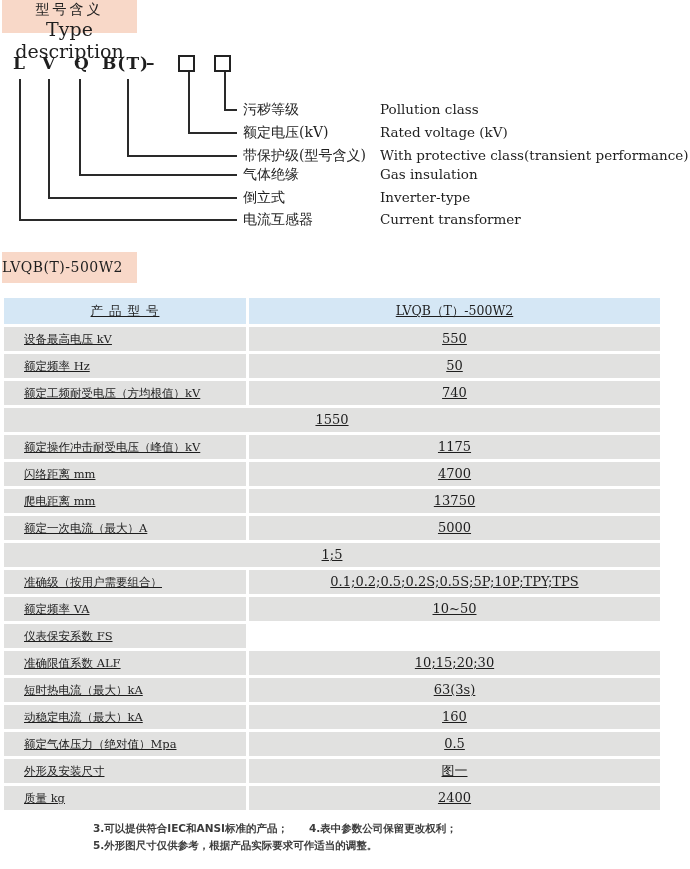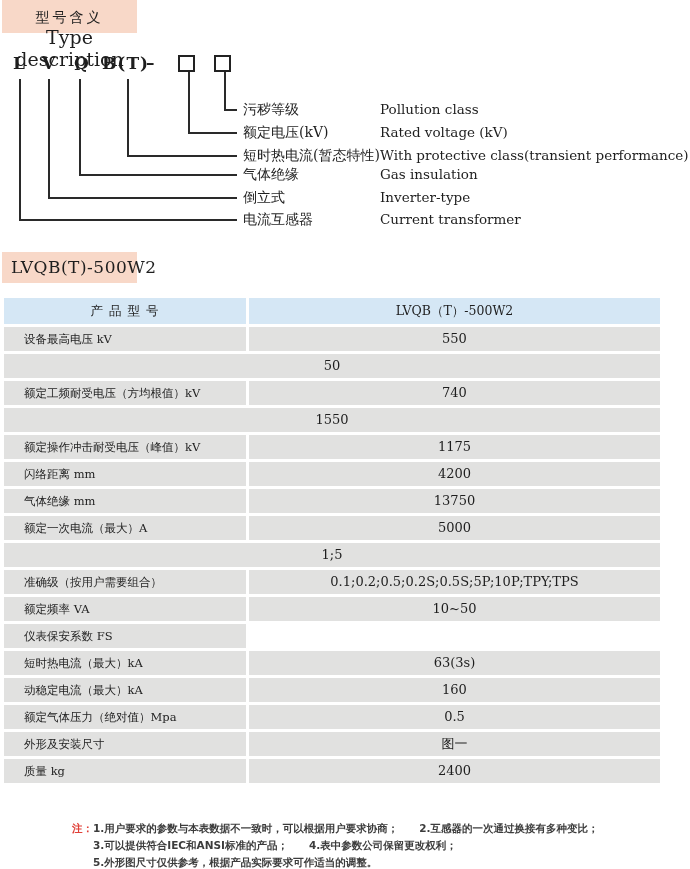--- a/index.html
+++ b/index.html
@@ -12,42 +12,42 @@
   body{
     width:690px;height:869px;
     background:#ffffff;
     position:relative;
     overflow:hidden;
     font-family:"DejaVu Serif","Liberation Serif",serif;
     color:#1e1e1e;
   }
   .pink-box{position:absolute;background:var(--pink);box-sizing:border-box;}
   .title-box{left:2px;top:0;width:135px;height:33px;text-align:center;}
-  .title-zh{font-size:14px;letter-spacing:3px;padding-top:9px;}
+  .title-zh{font-size:14px;letter-spacing:3px;padding-top:1px;}
   .title-en{font-size:19px;margin-top:-1px;}
   .section-box{
     left:2px;top:252px;width:135px;height:31px;
-    line-height:31px;padding-left:9px;font-size:17px;letter-spacing:.5px;
+    line-height:31px;font-size:14px;letter-spacing:.5px;
   }
   .diagram{position:absolute;left:0;top:0;width:690px;height:250px;}
   .code-letter{
     position:absolute;top:53px;font-size:17px;font-weight:bold;
     letter-spacing:1px;white-space:nowrap;
   }
   .code-box{position:absolute;top:55px;width:13px;height:13px;border:2px solid #222;}
   .dline{position:absolute;background:#2a2a2a;}
   .dlabel{position:absolute;font-size:14px;line-height:18px;white-space:nowrap;}
   .dlabel.en{font-size:13.5px;}
   .spec-table{
     position:absolute;left:4px;top:298px;width:656px;
     display:flex;flex-direction:column;row-gap:3px;
   }
   .trow{display:flex;column-gap:3px;height:24px;}
   .trow.thead{height:26px;}
-  .cell{background:var(--gray);box-sizing:border-box;}
+  .cell{background:var(--gray);box-sizing:border-box;text-decoration:underline;}
   .thead .cell{background:var(--blue);}
   .c1{
     width:242px;padding-left:20px;font-size:11.5px;line-height:24px;
     white-space:nowrap;overflow:hidden;
   }
   .thead .c1{padding-left:0;text-align:center;font-size:12.5px;line-height:26px;letter-spacing:1px;}
   .c2{flex:1;text-align:center;font-size:13px;line-height:24px;white-space:nowrap;}
   .thead .c2{font-size:12.5px;line-height:26px;}
   .notes{
     position:absolute;left:72px;top:820px;width:612px;
@@ -77,21 +77,21 @@
     <div class="dline" style="left: 224px; top: 72px; width: 1.5px; height: 38.5px;"></div>
     <div class="dline" style="left: 224px; top: 109px; width: 13px; height: 1.5px;"></div>
     <div class="dlabel" style="left: 243px; top: 100px; text-align: right;">污秽等级</div>
     <div class="dlabel en" style="left: 380px; top: 100px;">Pollution class</div>
     <div class="dline" style="left: 188px; top: 72px; width: 1.5px; height: 61.5px;"></div>
     <div class="dline" style="left: 188px; top: 132px; width: 49px; height: 1.5px;"></div>
     <div class="dlabel" style="left: 243px; top: 123px;">额定电压(kV)</div>
     <div class="dlabel en" style="left: 380px; top: 123px;">Rated voltage (kV)</div>
     <div class="dline" style="left: 127px; top: 79px; width: 1.5px; height: 77.5px;"></div>
     <div class="dline" style="left: 127px; top: 155px; width: 110px; height: 1.5px;"></div>
-    <div class="dlabel" style="left: 243px; top: 146px;">短时热电流(暂态特性)</div>
+    <div class="dlabel" style="left: 243px; top: 146px;">带保护级(型号含义)</div>
     <div class="dlabel en" style="left: 380px; top: 146px;">With protective class(transient performance)</div>
     <div class="dline" style="left: 79px; top: 79px; width: 1.5px; height: 96.5px;"></div>
     <div class="dline" style="left: 79px; top: 174px; width: 158px; height: 1.5px;"></div>
     <div class="dlabel" style="left: 243px; top: 165px;">气体绝缘</div>
     <div class="dlabel en" style="left: 380px; top: 165px;">Gas insulation</div>
     <div class="dline" style="left: 48px; top: 79px; width: 1.5px; height: 119.5px;"></div>
     <div class="dline" style="left: 48px; top: 197px; width: 189px; height: 1.5px;"></div>
     <div class="dlabel" style="left: 243px; top: 188px;">倒立式</div>
     <div class="dlabel en" style="left: 380px; top: 188px;">Inverter-type</div>
     <div class="dline" style="left: 19px; top: 79px; width: 1.5px; height: 141.5px;"></div>
@@ -107,58 +107,63 @@
 <div class="spec-table" id="spec-table">
   <div class="trow thead">
     <div class="cell c1">产 品 型 号</div>
     <div class="cell c2">LVQB（T）-500W2</div>
   </div>
 <div class="trow">
       <div class="cell c1">设备最高电压 kV</div>
       <div class="cell c2">550</div>
     </div>
     <div class="trow">
+      <div class="cell c1">额定频率 Hz</div>
       <div class="cell c2">50</div>
     </div>
     <div class="trow">
       <div class="cell c1">额定工频耐受电压（方均根值）kV</div>
       <div class="cell c2">740</div>
     </div>
     <div class="trow">
       <div class="cell c2">1550</div>
     </div>
     <div class="trow">
       <div class="cell c1">额定操作冲击耐受电压（峰值）kV</div>
       <div class="cell c2">1175</div>
     </div>
     <div class="trow">
       <div class="cell c1">闪络距离 mm</div>
-      <div class="cell c2">4200</div>
+      <div class="cell c2">4700</div>
     </div>
     <div class="trow">
-      <div class="cell c1">气体绝缘 mm</div>
+      <div class="cell c1">爬电距离 mm</div>
       <div class="cell c2">13750</div>
     </div>
     <div class="trow">
       <div class="cell c1">额定一次电流（最大）A</div>
       <div class="cell c2">5000</div>
     </div>
     <div class="trow">
       <div class="cell c2">1;5</div>
     </div>
     <div class="trow">
       <div class="cell c1">准确级（按用户需要组合）</div>
       <div class="cell c2">0.1;0.2;0.5;0.2S;0.5S;5P;10P;TPY;TPS</div>
     </div>
     <div class="trow">
       <div class="cell c1">额定频率 VA</div>
       <div class="cell c2">10~50</div>
     </div>
     <div class="trow">
       <div class="cell c1">仪表保安系数 FS</div>
+    </div>
+    <div class="trow">
+      <div class="cell c1">准确限值系数 ALF</div>
+      <div class="cell c2">10;15;20;30</div>
     </div>
     <div class="trow">
       <div class="cell c1">短时热电流（最大）kA</div>
       <div class="cell c2">63(3s)</div>
     </div>
     <div class="trow">
       <div class="cell c1">动稳定电流（最大）kA</div>
       <div class="cell c2">160</div>
     </div>
     <div class="trow">
@@ -169,18 +174,15 @@
       <div class="cell c1">外形及安装尺寸</div>
       <div class="cell c2">图一</div>
     </div>
     <div class="trow">
       <div class="cell c1">质量 kg</div>
       <div class="cell c2">2400</div>
     </div>
   </div>
 
 <div class="notes">
-  <div class="note-line first">
-    <span class="note-label">注：</span><span>1.用户要求的参数与本表数据不一致时，可以根据用户要求协商；　　2.互感器的一次通过换接有多种变比；</span>
-  </div>
   <div class="note-line">3.可以提供符合IEC和ANSI标准的产品；　　4.表中参数公司保留更改权利；</div>
   <div class="note-line">5.外形图尺寸仅供参考，根据产品实际要求可作适当的调整。</div>
 </div>
 
 </body></html>

